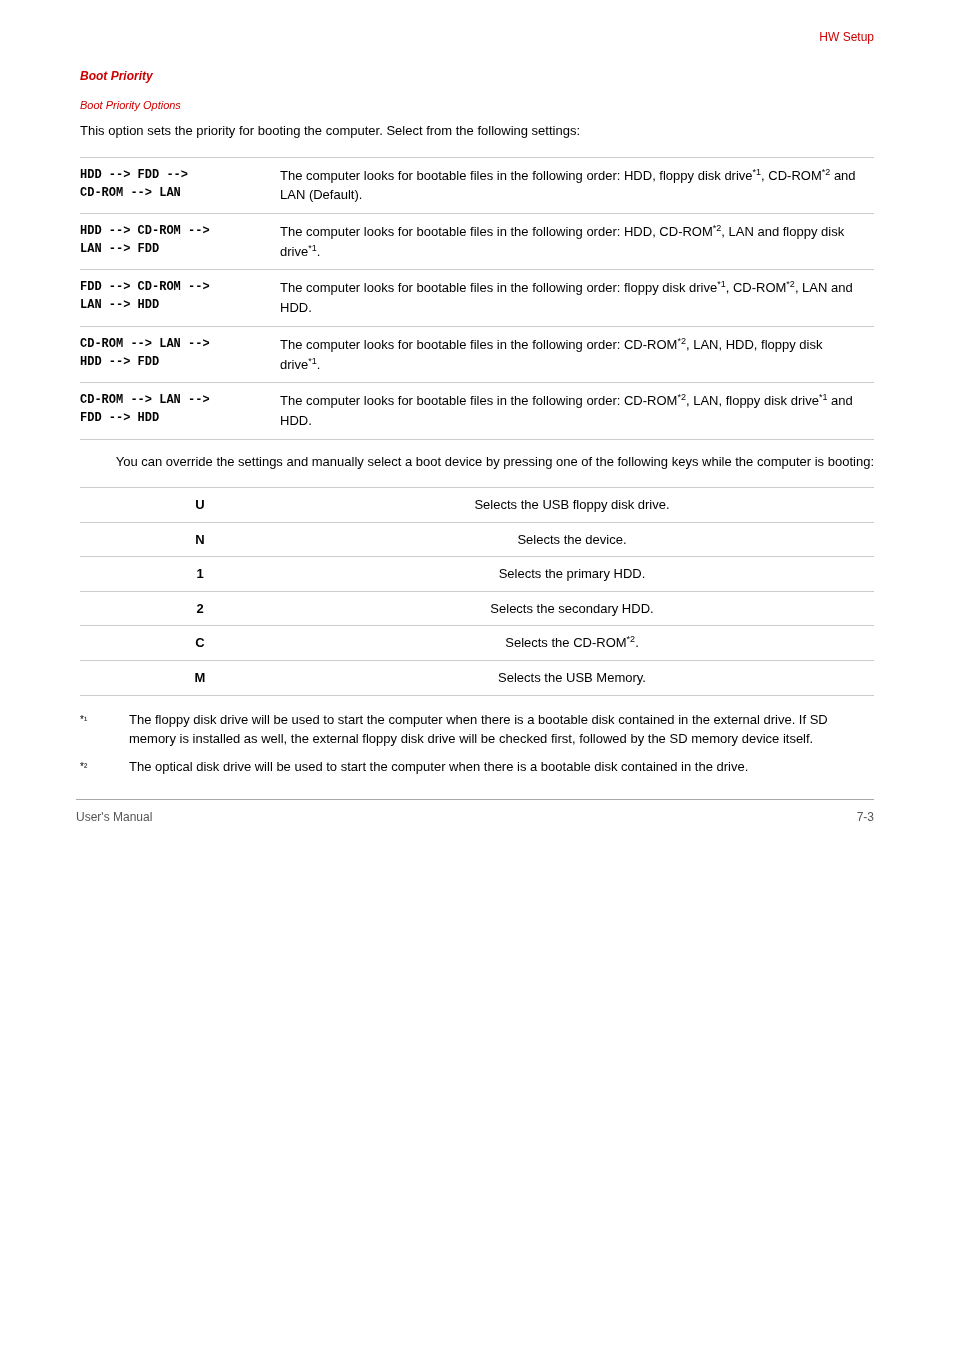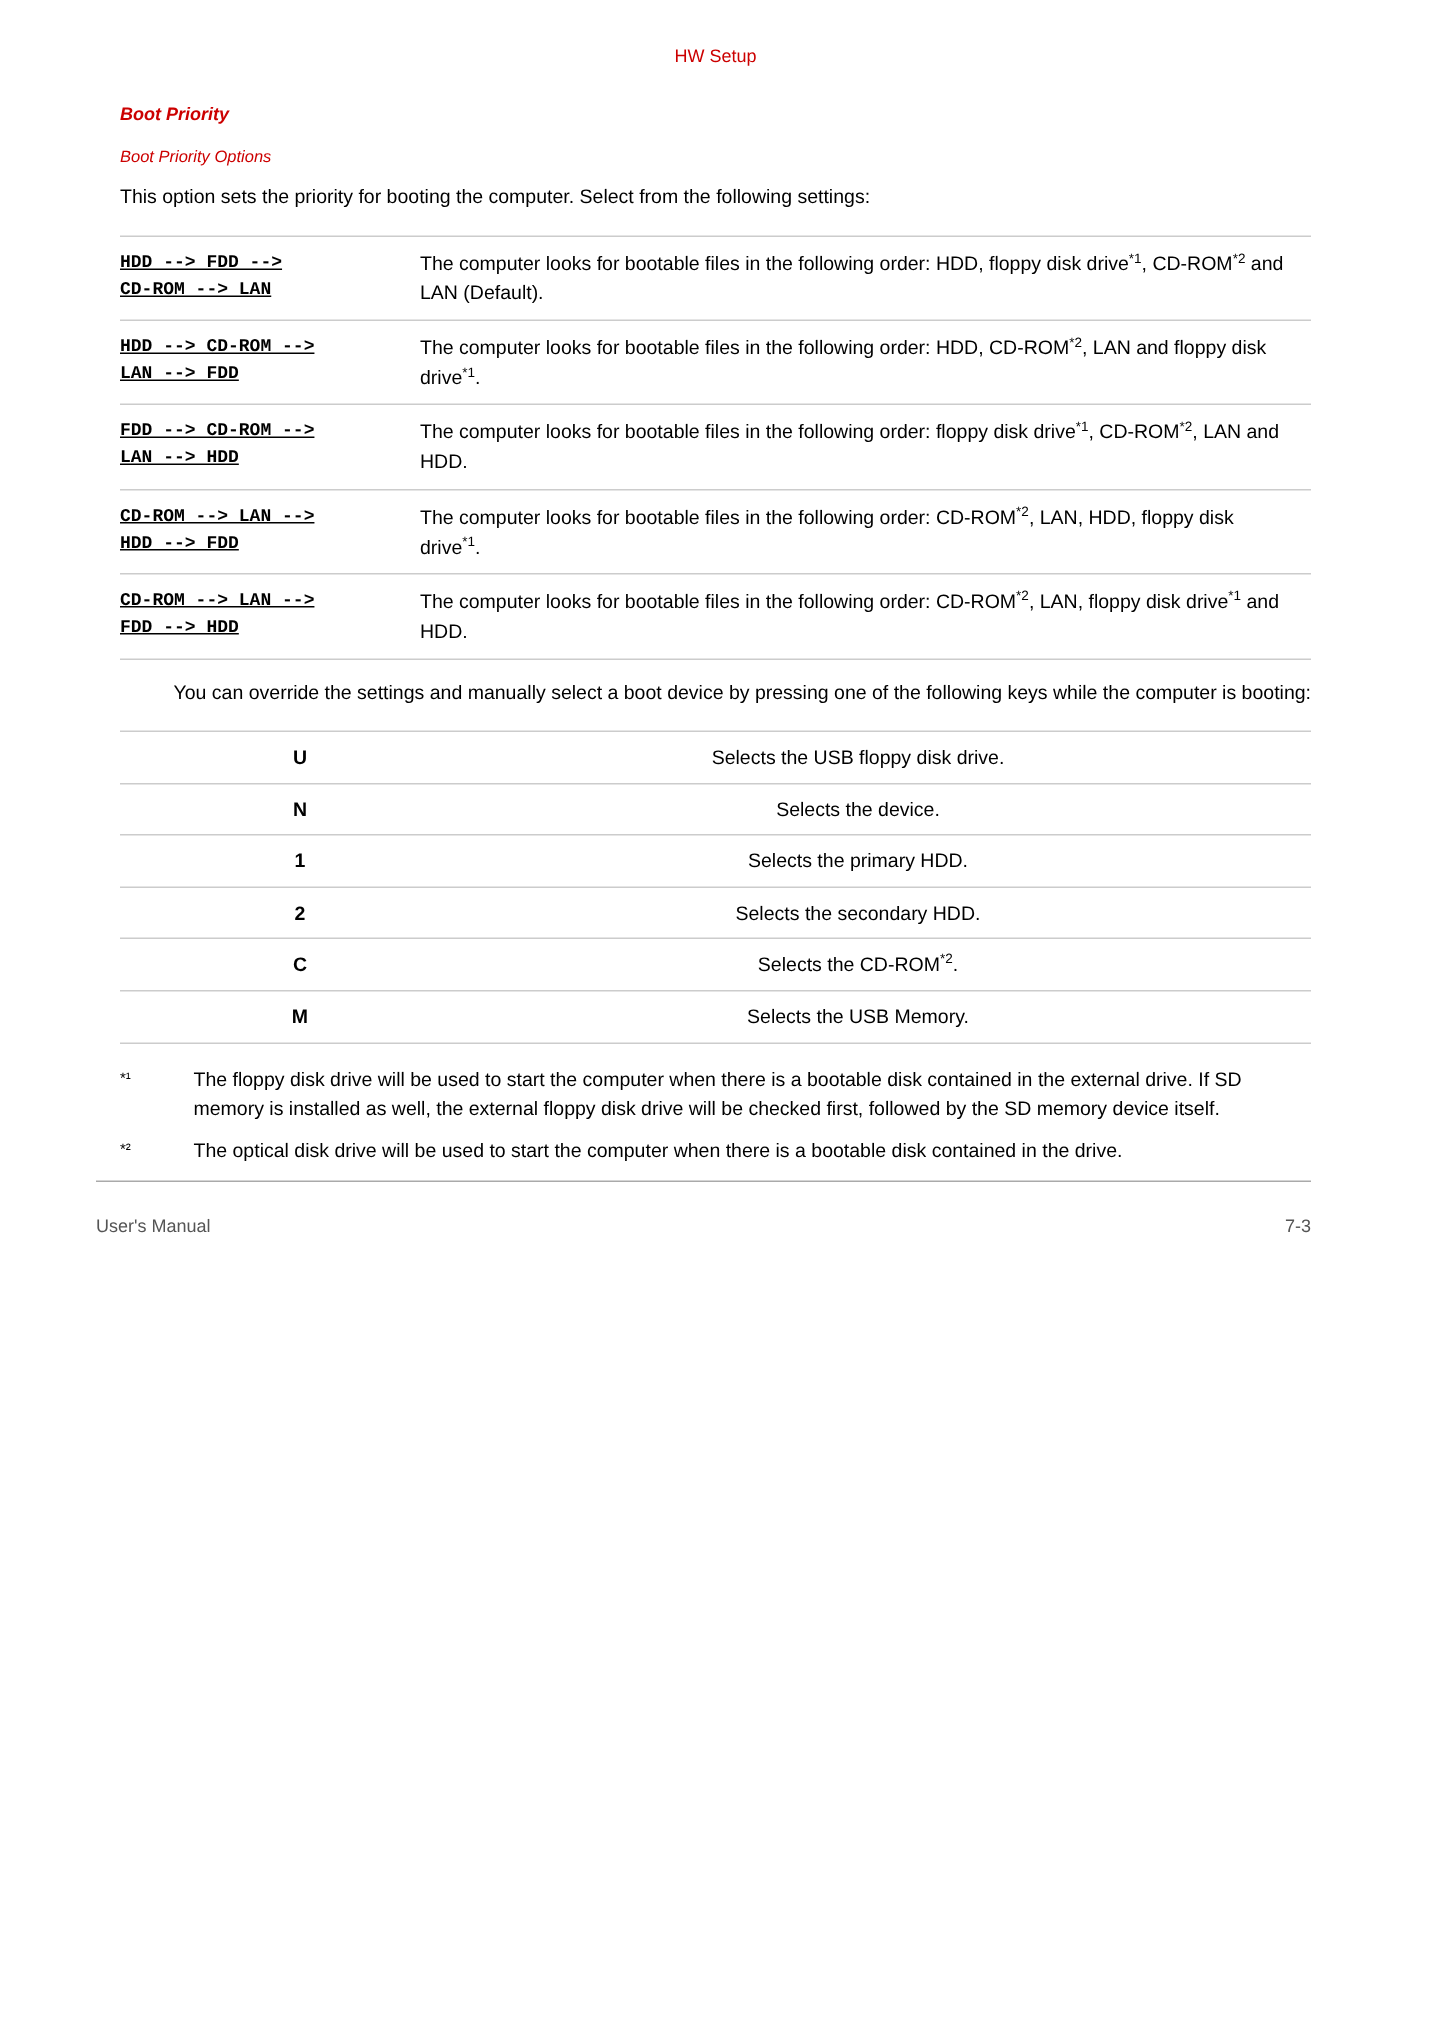--- a/index.html
+++ b/index.html
@@ -10,21 +10,21 @@
       color: #000;
       width: 954px;
       min-height: 1352px;
       position: relative;
     }
     .page {
       padding: 30px 80px 60px 80px;
       position: relative;
     }
     .header {
-      text-align: center;
+      text-align: right;
       font-size: 12px;
       color: #cc0000;
       margin-bottom: 20px;
       padding-bottom: 5px;
     }
     .section-title {
       font-size: 12px;
       font-weight: bold;
       font-style: italic;
       color: #cc0000;
@@ -58,21 +58,20 @@
       font-size: 13px;
       line-height: 1.5;
     }
     .options-table td:first-child {
       width: 190px;
       font-family: 'Courier New', monospace;
       font-size: 12px;
       font-weight: bold;
       padding-left: 0;
       white-space: nowrap;
-      text-decoration: underline;
     }
     .keys-table {
       width: 100%;
       border-collapse: collapse;
       margin-top: 0;
       margin-bottom: 10px;
     }
     .keys-table tr {
       border-top: 1px solid #ccc;
     }
@@ -117,28 +116,28 @@
       padding-top: 2px;
     }
     .footnote-text {
       font-size: 13px;
       line-height: 1.5;
       margin-left: 21px;
     }
     .footer {
       position: absolute;
       bottom: 20px;
-      left: 64px;
+      left: 76px;
       right: 80px;
       display: flex;
       justify-content: space-between;
       font-size: 12px;
       color: #555;
       border-top: 1px solid #aaa;
-      padding-top: 22px;
+      padding-top: 10px;
     }
     sup {
       font-size: 9px;
     }
     .section-gap {
       margin-bottom: 16px;
     }
   </style>
 </head>
 <body>

